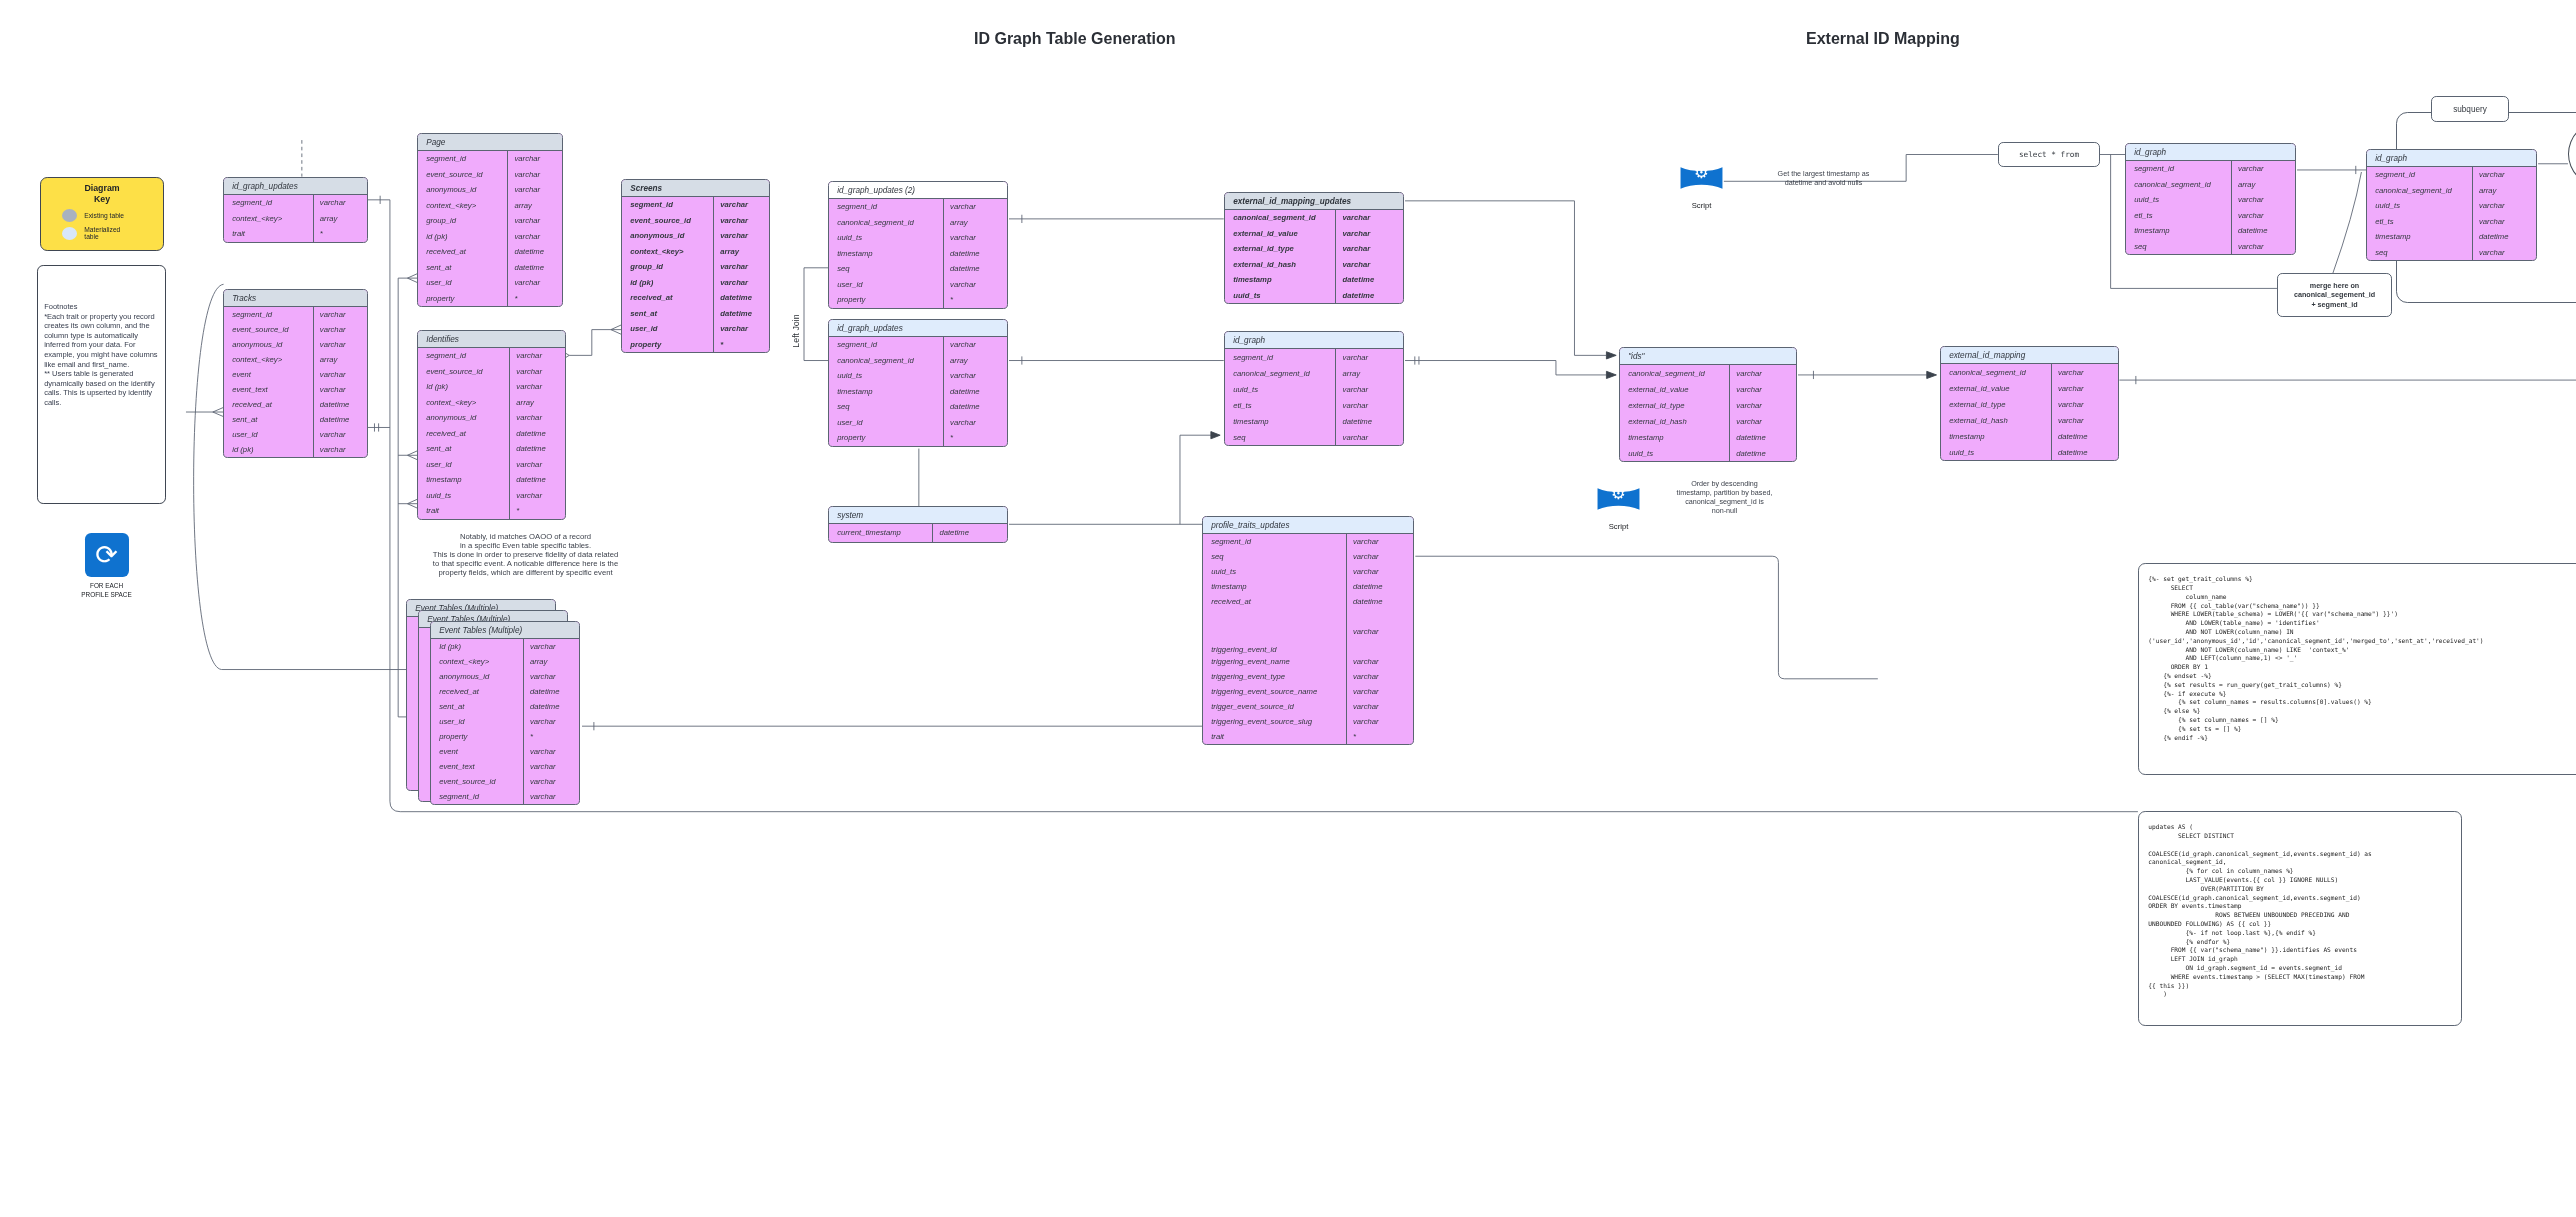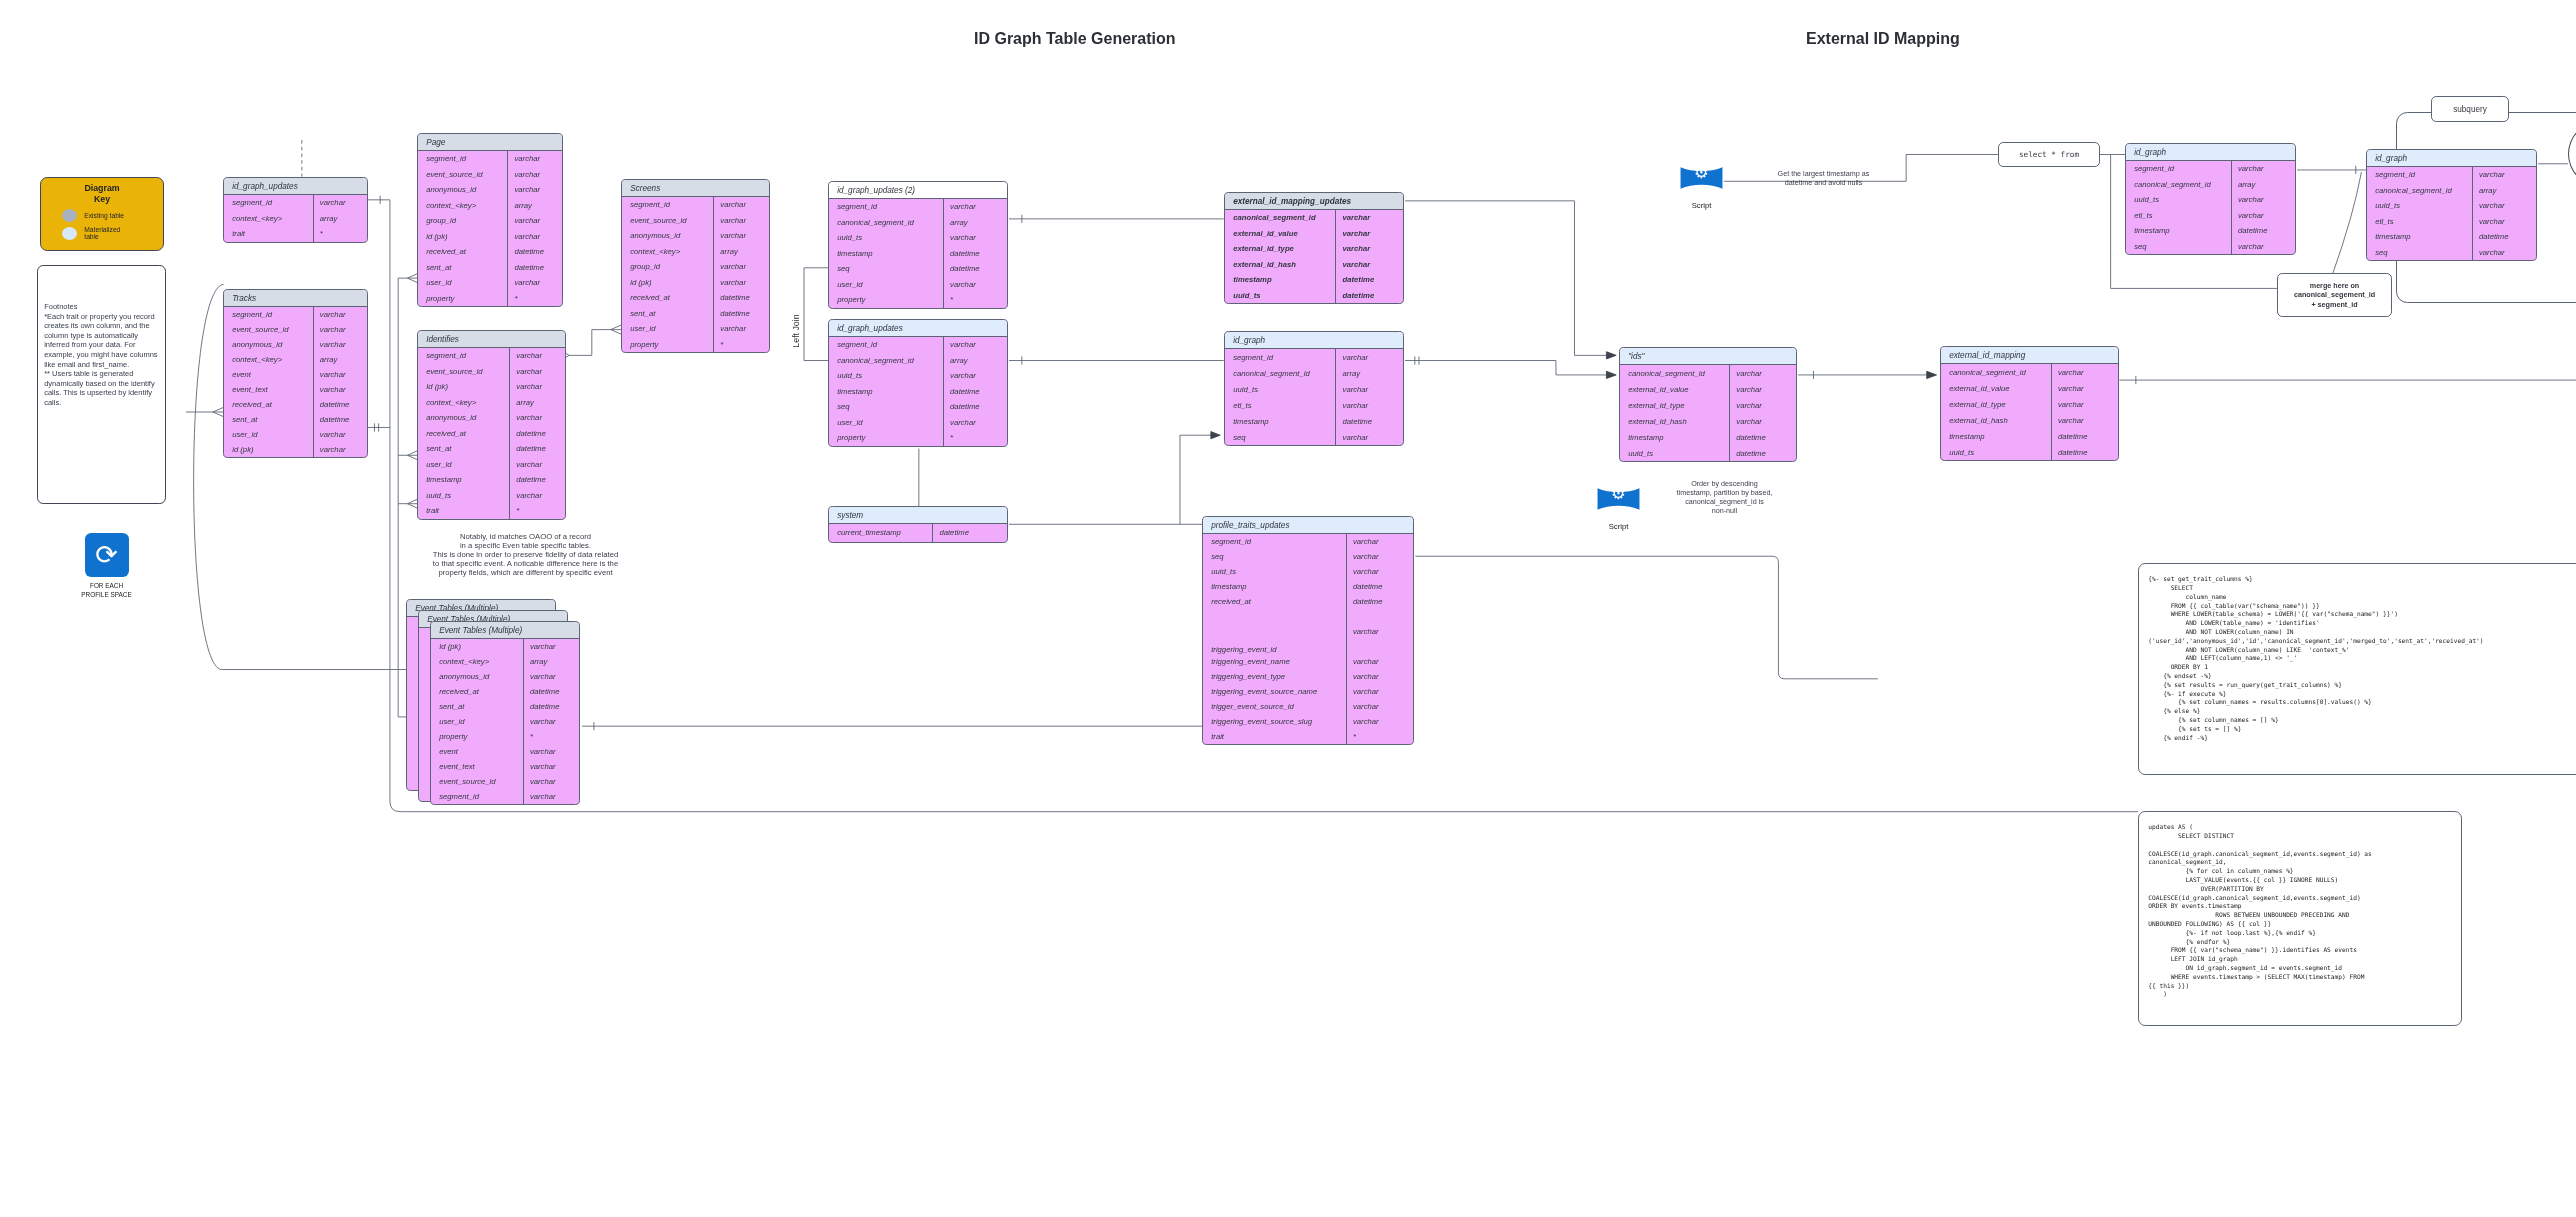--- a/index.html
+++ b/index.html
@@ -17,21 +17,21 @@
   .ftype{box-sizing:border-box;flex:1;border-left:0.8px solid #5b6472;padding-left:6.2px;display:flex;align-items:center;font-size:7.7px;}
   
   .lblbox{position:absolute;border:0.9px solid #5b6472;border-radius:5.2px;background:#fff;display:flex;align-items:center;justify-content:center;font-size:8.2px;z-index:4;box-sizing:border-box;text-align:center;}
   .plain-note{position:absolute;font-size:7.2px;color:#3a3f49;text-align:center;white-space:pre-line;z-index:4;}
   .mono{font-family:"DejaVu Sans Mono","Liberation Mono",monospace;}
   .codebox{position:absolute;border:0.8px solid #5b6472;border-radius:7.2px;background:#fff;z-index:4;box-sizing:border-box;overflow:hidden;}
   .codebox pre{margin:0;padding:11.3px 9.3px;font-family:"DejaVu Sans Mono","Liberation Mono",monospace;font-size:6.2px;line-height:1.42;color:#222;white-space:pre;}
   .union{position:absolute;border:0.8px solid #444b55;border-radius:50%;background:#fff;display:flex;align-items:center;justify-content:center;font-size:8.8px;z-index:4;}
   .frame{position:absolute;border:0.8px solid #5b6472;border-radius:11.3px;background:transparent;z-index:1;}
   
-  .keybox{position:absolute;left:40px;top:177px;width:124px;height:74px;border:1.2px solid #3f4652;border-radius:7.2px;background:#eab308;z-index:4;padding:5.2px 0 0 0;box-sizing:border-box;}
+  .keybox{position:absolute;left:40px;top:177px;width:124px;height:74px;border:1.2px solid #3f4652;border-radius:7.2px;background:#fde047;z-index:4;padding:5.2px 0 0 0;box-sizing:border-box;}
   .keybox .ktitle{text-align:center;font-weight:bold;font-size:8.8px;white-space:pre-line;line-height:1.25;color:#1d2026;}
   .keyrow{display:flex;align-items:center;margin:3.6px 0 0 20.6px;}
   .keydot{width:15.5px;height:13.4px;border-radius:50%;margin-right:7.2px;flex:0 0 auto;}
   .keylab{font-size:6.7px;color:#23262c;white-space:pre-line;line-height:1.15;}
   .footbox{position:absolute;left:37px;top:265px;width:129px;height:239px;border:0.9px solid #3f4652;border-radius:6.2px;background:#fff;z-index:4;box-sizing:border-box;padding:36px 6.2px 0 6.2px;font-size:7.5px;line-height:1.28;color:#3a4050;white-space:pre-line;}
   
   .scripticon{position:absolute;z-index:4;text-align:center;}
   .scripticon .flag{position:relative;width:45px;height:37px;}
   .scripticon .gear{position:absolute;left:0;top:3.6px;width:45px;text-align:center;font-size:18.5px;color:#fff;font-style:normal;}
   .scripticon .slab{font-size:7.7px;color:#17191d;margin-top:1px;}
@@ -427,21 +427,21 @@
         </div>
         <div class="trow" style="min-height: 15px;">
           <span class="fname" style="flex: 0 0 62%;">event_source_id</span>
           <span class="ftype">varchar</span>
         </div>
         <div class="trow" style="min-height: 15px;">
           <span class="fname" style="flex: 0 0 62%;">segment_id</span>
           <span class="ftype">varchar</span>
         </div>
       </div>
-      <div class="tbl" style="left: 621px; top: 179px; width: 149px;">
+      <div class="tbl" style="left: 621px; top: 179px; width: 149px; font-weight: bold;">
         <div class="hdr gray"><span>Screens</span></div>
         <div class="trow" style="min-height: 15.5px;">
           <span class="fname" style="flex: 0 0 62%;">segment_id</span>
           <span class="ftype">varchar</span>
         </div>
         <div class="trow" style="min-height: 15.5px;">
           <span class="fname" style="flex: 0 0 62%;">event_source_id</span>
           <span class="ftype">varchar</span>
         </div>
         <div class="trow" style="min-height: 15.5px;">

